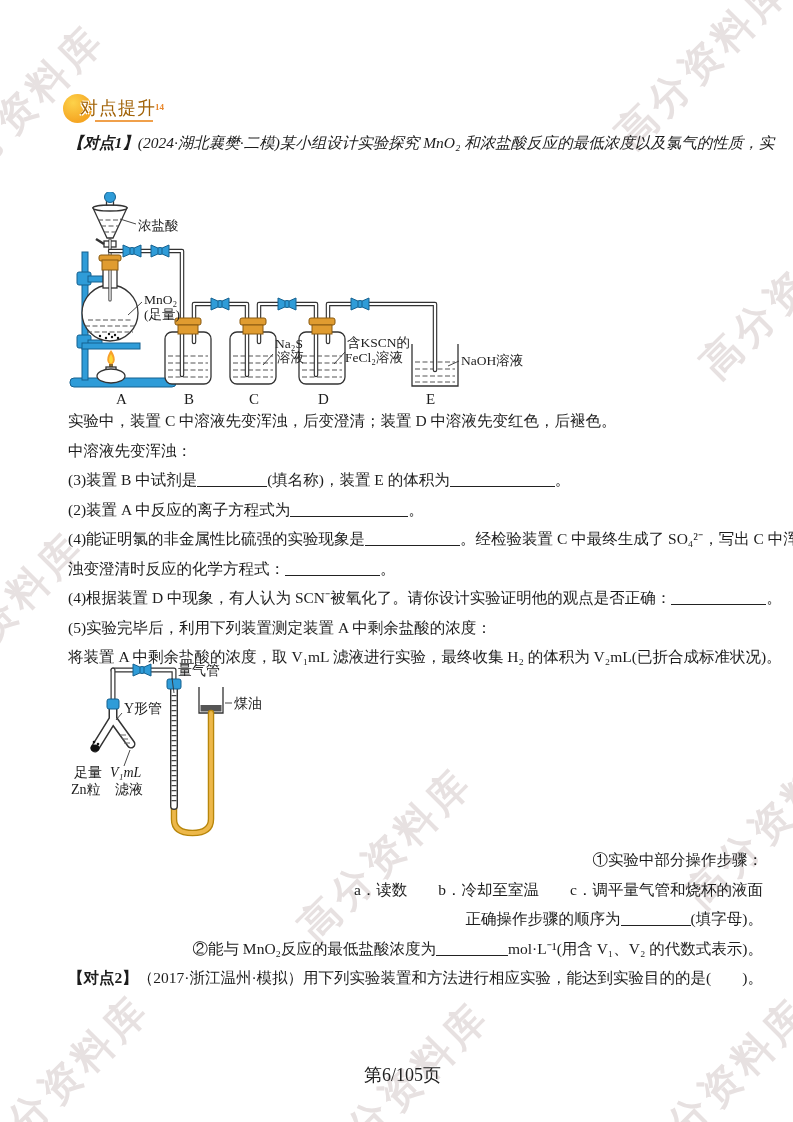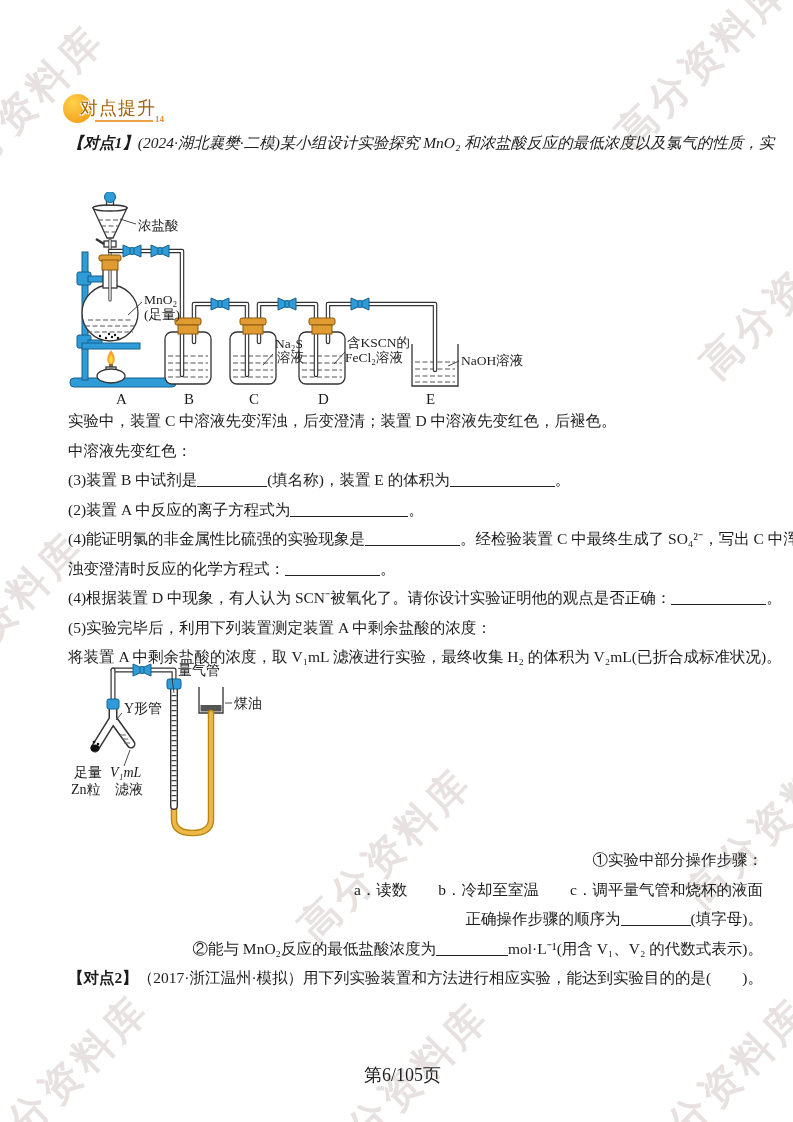--- a/index.html
+++ b/index.html
@@ -19,21 +19,21 @@
   .badge-circle {
     position:absolute; left:0; top:2px; width:29px; height:29px; border-radius:50%;
     background:radial-gradient(circle at 35% 30%, #fdd24a, #f5a623 70%);
   }
   .badge-text {
     position:absolute; left:17px; top:4px; font-size:18px; font-weight:normal;
     color:#a16207; letter-spacing:1px;
     text-shadow:1px 1px 0 #fff, -1px 1px 0 #fff, 1px -1px 0 #fff;
   }
   .badge-line { position:absolute; left:32px; top:28px; width:58px; height:2px; background:#f0a04b; }
-  .badge-tick { position:absolute; left:92px; top:22px; font-size:9px; color:#e8872c; font-weight:bold; }
+  .badge-tick { position:absolute; left:92px; top:10px; font-size:9px; color:#e8872c; font-weight:bold; }
   
   .tgroup { position:absolute; left:68px; }
   .tline { white-space:nowrap; font-size:15.5px; height:29.5px; line-height:29.5px; }
   .bold { font-weight:bold; }
   .blank { display:inline-block; border-bottom:1.2px solid #222; height:16px; vertical-align:-2px; }
   .b70 { width:70px; } .b95 { width:95px; } .b105 { width:105px; } .b118 { width:118px; } .b72 { width:72px; }
   .g-intro { top:128px;font-style:italic; }
   .g-mid { top:406px; }
   .g-low  { top:845px;text-align:right; }
   .footer { position:absolute; left:12px; right:0; top:1063px; text-align:center; font-size:18px; color:#222; }
@@ -210,21 +210,21 @@
     <text x="56" y="212" class="ltr">A</text>
     <text x="124" y="212" class="ltr">B</text>
     <text x="189" y="212" class="ltr">C</text>
     <text x="258" y="212" class="ltr">D</text>
     <text x="366" y="212" class="ltr">E</text>
   </g>
 </svg>
 
 <div class="tgroup g-mid">
   <div class="tline"><span>实验中，装置 C 中溶液先变浑浊，后变澄清；装置 D 中溶液先变红色，后褪色。</span></div>
-  <div class="tline"><span>中溶液先变红色：</span></div>
+  <div class="tline"><span>中溶液先变浑浊：</span></div>
   <div class="tline"><span>(3)装置 B 中试剂是</span><span class="blank b70"></span><span>(填名称)，装置 E 的体积为</span><span class="blank b105"></span><span>。</span></div>
   <div class="tline"><span>(2)装置 A 中反应的离子方程式为</span><span class="blank b118"></span><span>。</span></div>
   <div class="tline"><span>(4)能证明氯的非金属性比硫强的实验现象是</span><span class="blank b95"></span><span>。经检验装置 C 中最终生成了 SO₄²⁻，写出 C 中浑</span></div>
   <div class="tline"><span>浊变澄清时反应的化学方程式：</span><span class="blank b95"></span><span>。</span></div>
   <div class="tline"><span>(4)根据装置 D 中现象，有人认为 SCN⁻被氧化了。请你设计实验证明他的观点是否正确：</span><span class="blank b95"></span><span>。</span></div>
   <div class="tline"><span>(5)实验完毕后，利用下列装置测定装置 A 中剩余盐酸的浓度：</span></div>
   <div class="tline"><span>将装置 A 中剩余盐酸的浓度，取 V₁mL 滤液进行实验，最终收集 H₂ 的体积为 V₂mL(已折合成标准状况)。</span></div>
 </div>
 
 <svg class="diag2" viewBox="0 0 280 185">

